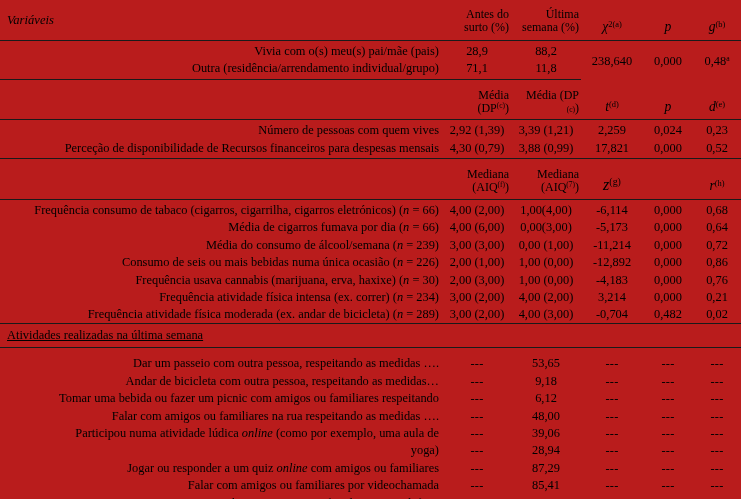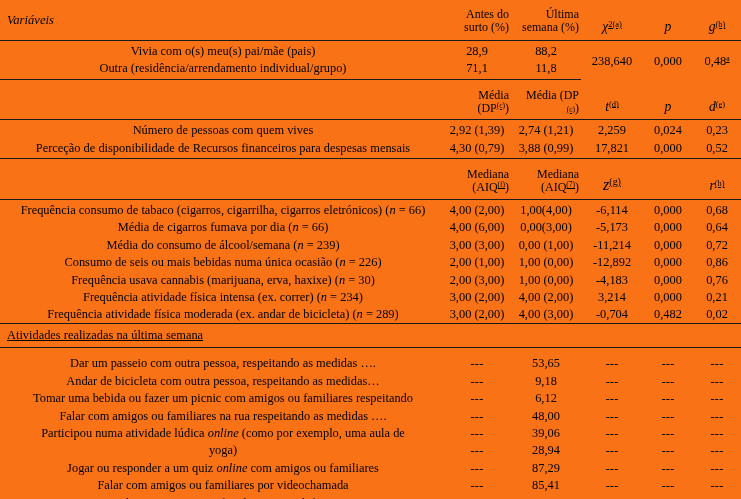--- a/index.html
+++ b/index.html
@@ -12,21 +12,21 @@
     color: #000000;
     -webkit-font-smoothing: antialiased;
   }
 
   #table-root {
     position: relative;
     width: 741px;
     height: 499px;
     box-sizing: border-box;
     overflow: hidden;
-    background: #f97316;
+    background: #b91c1c;
   }
 
   table.stat-table {
     width: 741px;
     border-collapse: collapse;
     table-layout: fixed;
     font-size: 12.4px;
     line-height: 1.02;
   }
 
@@ -66,29 +66,28 @@
     font-style: italic;
     font-size: 13.6px;
     padding: 7px 2px 6px 2px;
     vertical-align: bottom;
   }
   sup {
     font-size: 0.62em;
     vertical-align: 0.52em;
     font-style: normal;
     line-height: 0;
-    text-decoration: underline;
   }
   .it { font-style: italic; }
   .up { font-style: normal; }
 
   
   .lbl {
     padding: 1.5px 4px 1.5px 7px;
-    text-align: center;
+    text-align: right;
     font-size: 12.4px;
     line-height: 1.16;
     white-space: nowrap;
   }
   .num {
     text-align: center;
     font-size: 12.4px;
     line-height: 1.16;
     padding: 1.5px 2px;
     white-space: nowrap;
@@ -157,21 +156,21 @@
         <td class="hdr-num tight"><span class="up">Média (DP</span><sup>(c)</sup><span>)</span></td>
         <td class="hdr-num tight"><span>Média (DP</span><br><sup style="vertical-align:baseline">(c)</sup><span>)</span></td>
         <td class="hdr-sym"><span class="it">t</span><sup>(d)</sup></td>
         <td class="hdr-sym">p</td>
         <td class="hdr-sym"><span class="it">d</span><sup>(e)</sup></td>
       </tr>
 
       <tr class="pad-t-block">
         <td class="lbl">Número de pessoas com quem vives</td>
         <td class="num">2,92 (1,39)</td>
-        <td class="num">2,74 (1,21)</td>
+        <td class="num">3,39 (1,21)</td>
         <td class="num">2,259</td>
         <td class="num">0,024</td>
         <td class="num">0,23</td>
       </tr>
       <tr class="rule-bottom pad-b-block">
         <td class="lbl">Perceção de disponibilidade de Recursos financeiros para despesas mensais</td>
         <td class="num">4,30 (0,79)</td>
         <td class="num">3,88 (0,99)</td>
         <td class="num">17,821</td>
         <td class="num">0,000</td>

